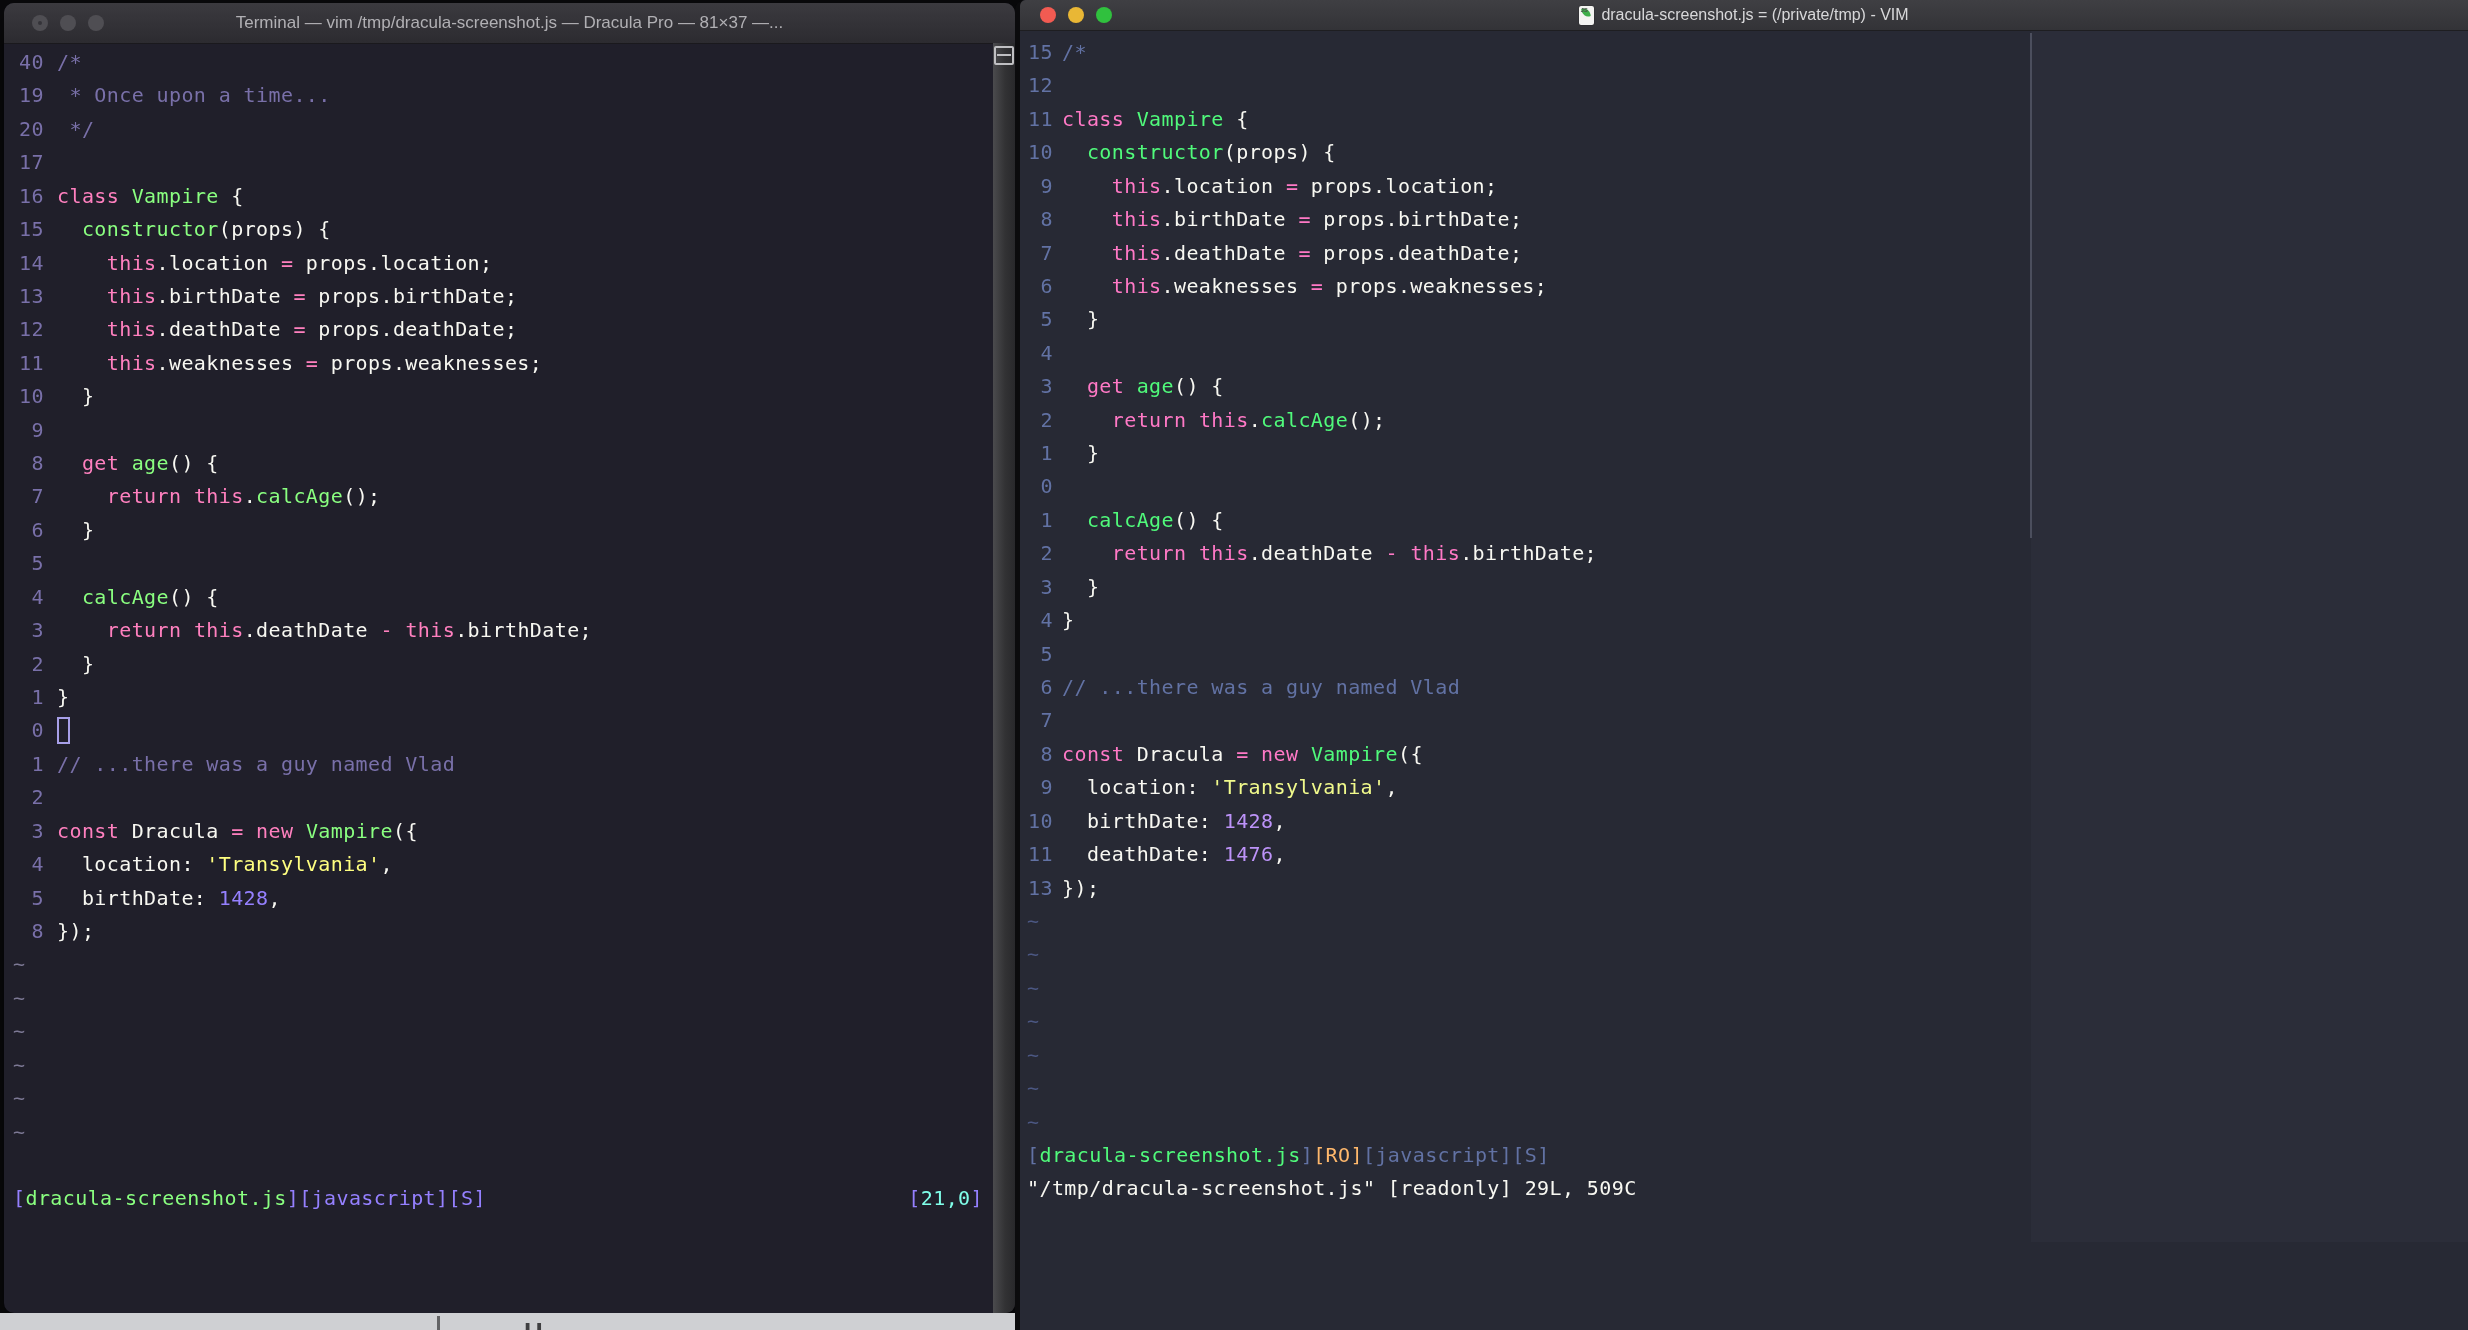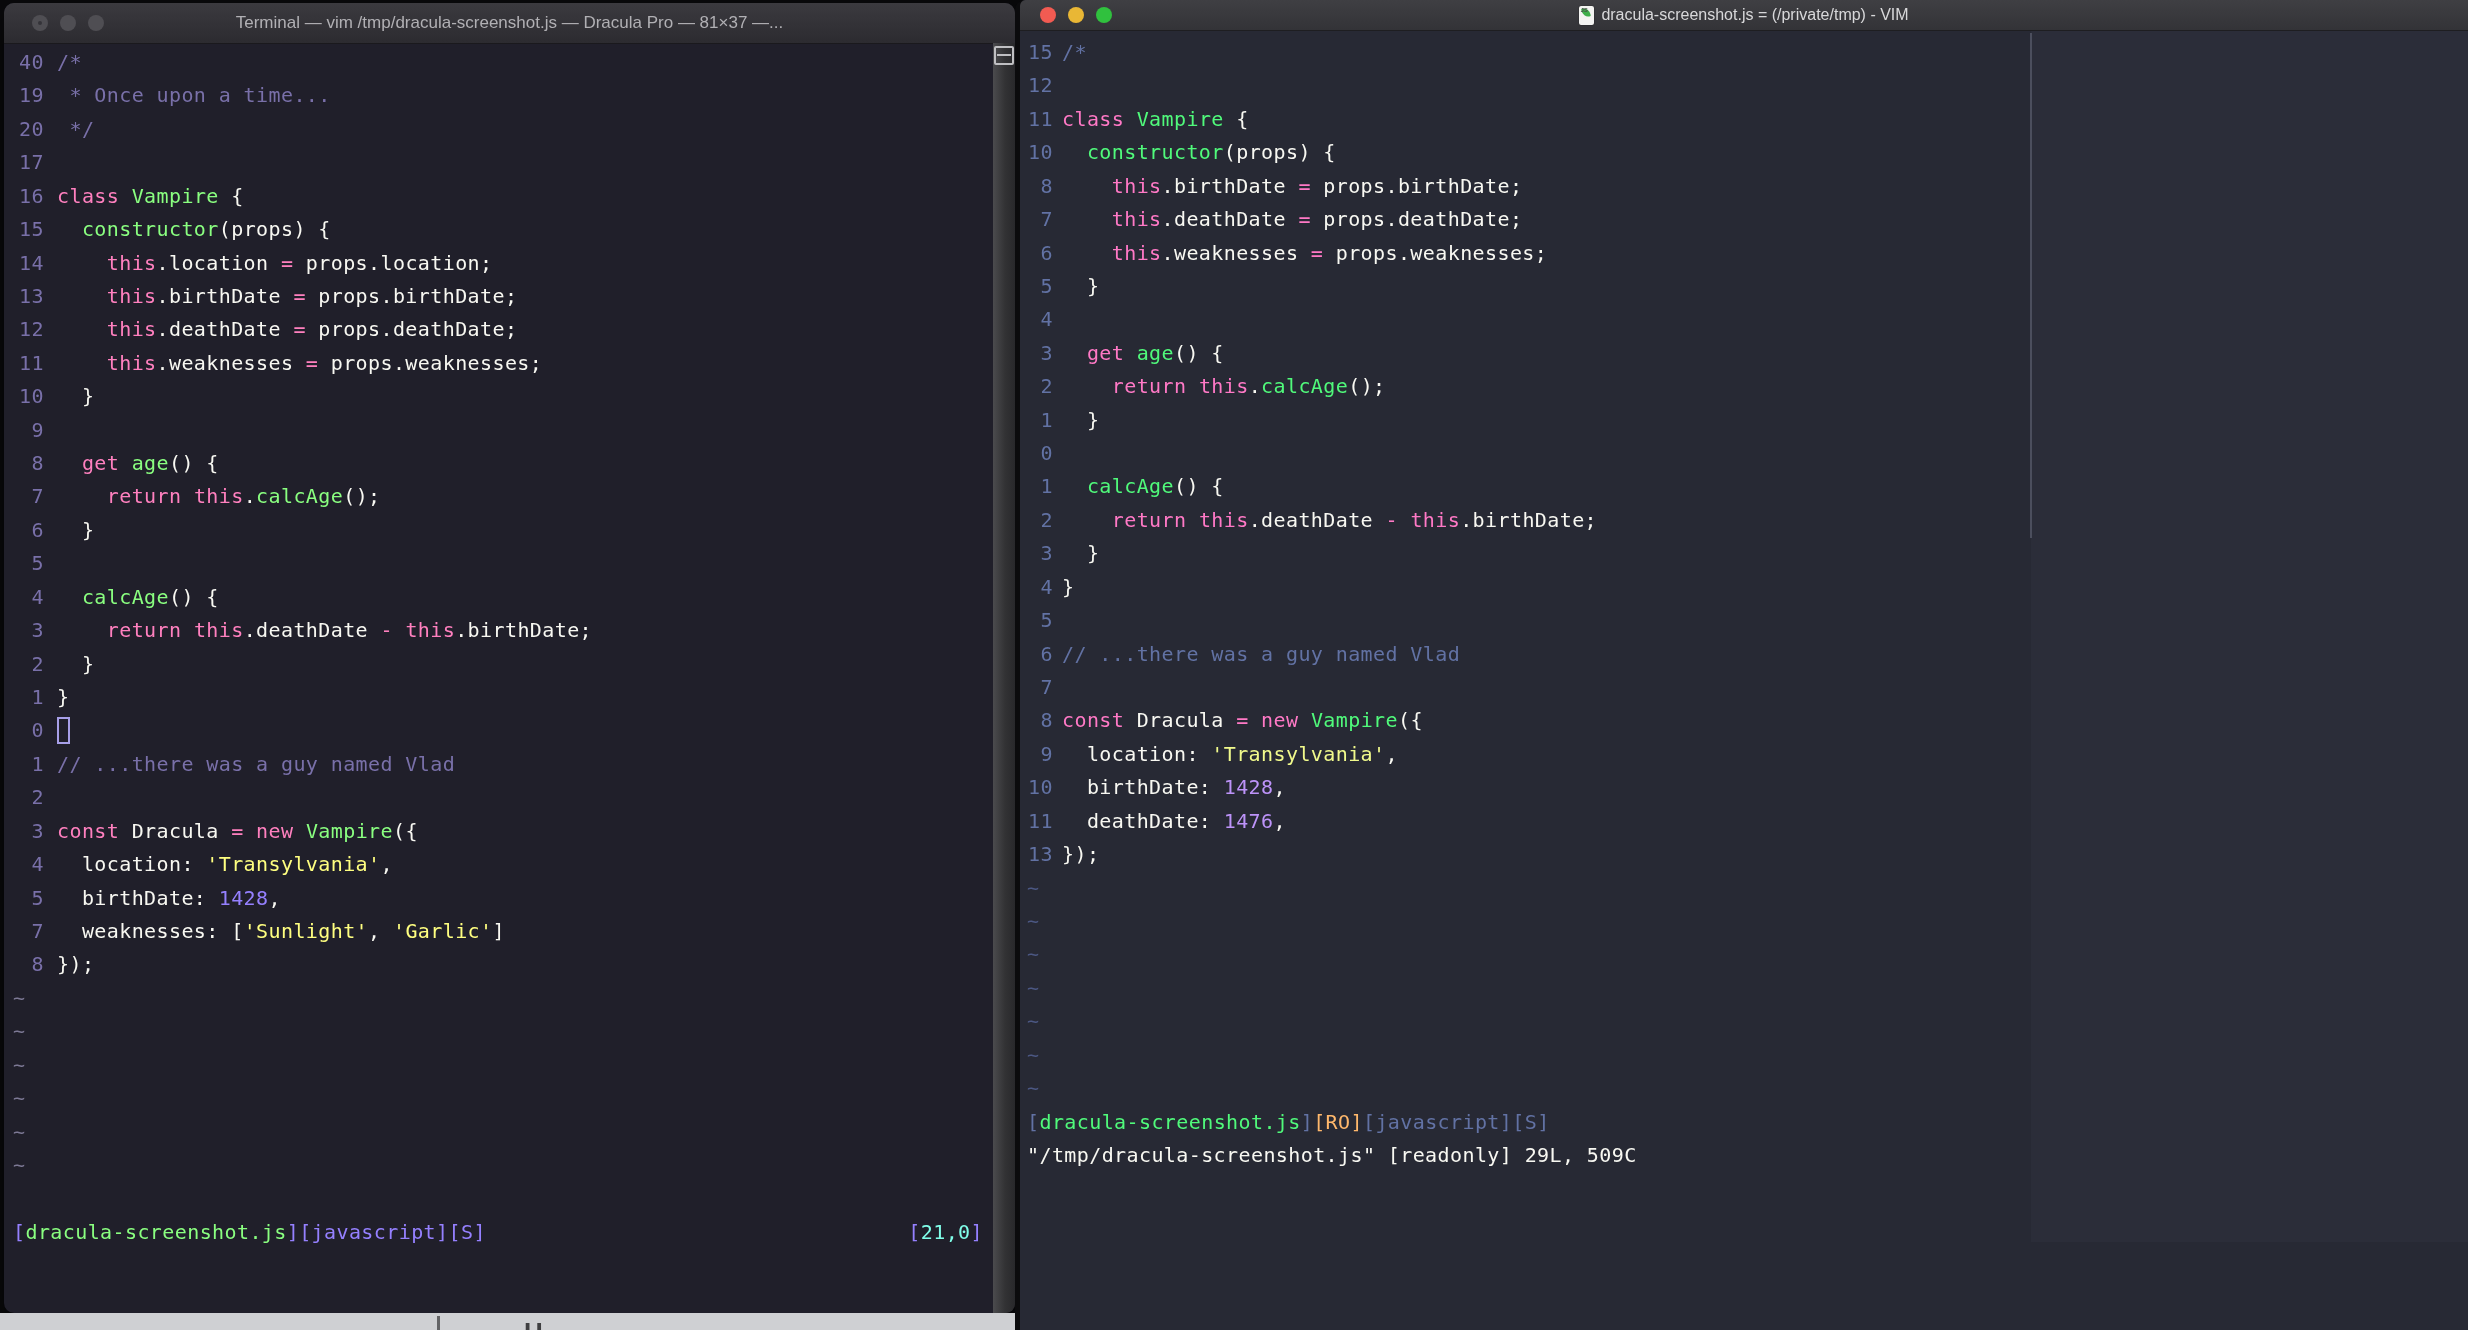--- a/index.html
+++ b/index.html
@@ -127,21 +127,20 @@
       <div class="row"><span class="ln" style="color: rgb(121, 112, 169);">4</span><span class="code"><span style="color: rgb(248, 248, 242);">  </span><span style="color: rgb(138, 255, 128);">calcAge</span><span style="color: rgb(248, 248, 242);">() {</span></span></div>
       <div class="row"><span class="ln" style="color: rgb(121, 112, 169);">3</span><span class="code"><span style="color: rgb(248, 248, 242);">    </span><span style="color: rgb(255, 128, 191);">return</span><span style="color: rgb(248, 248, 242);"> </span><span style="color: rgb(255, 128, 191);">this</span><span style="color: rgb(248, 248, 242);">.deathDate </span><span style="color: rgb(255, 128, 191);">-</span><span style="color: rgb(248, 248, 242);"> </span><span style="color: rgb(255, 128, 191);">this</span><span style="color: rgb(248, 248, 242);">.birthDate;</span></span></div>
       <div class="row"><span class="ln" style="color: rgb(121, 112, 169);">2</span><span class="code"><span style="color: rgb(248, 248, 242);">  }</span></span></div>
       <div class="row"><span class="ln" style="color: rgb(121, 112, 169);">1</span><span class="code"><span style="color: rgb(248, 248, 242);">}</span></span></div>
       <div class="row"><span class="ln" style="color: rgb(121, 112, 169);">0</span><span class="code"><span class="hollow-cursor"></span></span></div>
       <div class="row"><span class="ln" style="color: rgb(121, 112, 169);">1</span><span class="code"><span style="color: rgb(121, 112, 169);">// ...there was a guy named Vlad</span></span></div>
       <div class="row"><span class="ln" style="color: rgb(121, 112, 169);">2</span><span class="code"></span></div>
       <div class="row"><span class="ln" style="color: rgb(121, 112, 169);">3</span><span class="code"><span style="color: rgb(255, 128, 191);">const</span><span style="color: rgb(248, 248, 242);"> Dracula </span><span style="color: rgb(255, 128, 191);">=</span><span style="color: rgb(248, 248, 242);"> </span><span style="color: rgb(255, 128, 191);">new</span><span style="color: rgb(248, 248, 242);"> </span><span style="color: rgb(138, 255, 128);">Vampire</span><span style="color: rgb(248, 248, 242);">({</span></span></div>
       <div class="row"><span class="ln" style="color: rgb(121, 112, 169);">4</span><span class="code"><span style="color: rgb(248, 248, 242);">  location: </span><span style="color: rgb(255, 255, 128);">'Transylvania'</span><span style="color: rgb(248, 248, 242);">,</span></span></div>
       <div class="row"><span class="ln" style="color: rgb(121, 112, 169);">5</span><span class="code"><span style="color: rgb(248, 248, 242);">  birthDate: </span><span style="color: rgb(149, 128, 255);">1428</span><span style="color: rgb(248, 248, 242);">,</span></span></div>
-      <div class="row"><span class="ln" style="color: rgb(121, 112, 169);">7</span><span class="code"><span style="color: rgb(248, 248, 242);">  weaknesses: [</span><span style="color: rgb(255, 255, 128);">'Sunlight'</span><span style="color: rgb(248, 248, 242);">, </span><span style="color: rgb(255, 255, 128);">'Garlic'</span><span style="color: rgb(248, 248, 242);">]</span></span></div>
       <div class="row"><span class="ln" style="color: rgb(121, 112, 169);">8</span><span class="code"><span style="color: rgb(248, 248, 242);">});</span></span></div>
       <div class="row tilde" style="color: rgb(125, 121, 149);">~</div>
       <div class="row tilde" style="color: rgb(125, 121, 149);">~</div>
       <div class="row tilde" style="color: rgb(125, 121, 149);">~</div>
       <div class="row tilde" style="color: rgb(125, 121, 149);">~</div>
       <div class="row tilde" style="color: rgb(125, 121, 149);">~</div>
       <div class="row tilde" style="color: rgb(125, 121, 149);">~</div>
       <div class="row"></div>
       <div class="row status-row"><span><span style="color: rgb(149, 128, 255);">[</span><span style="color: rgb(138, 255, 128);">dracula-screenshot.js</span><span style="color: rgb(149, 128, 255);">][</span><span style="color: rgb(149, 128, 255);">javascript</span><span style="color: rgb(149, 128, 255);">][</span><span style="color: rgb(149, 128, 255);">S</span><span style="color: rgb(149, 128, 255);">]</span></span><span><span style="color: rgb(149, 128, 255);">[</span><span style="color: rgb(128, 255, 234);">21,0</span><span style="color: rgb(149, 128, 255);">]</span></span></div>
     </div>
@@ -149,20 +148,21 @@
     <span class="split-btn"></span>
   </div>
 </section>
 
 <section class="window win-right">
   <div class="vim-body rbody" id="right-body">
       <div class="row"><span class="ln" style="color: rgb(98, 114, 164);">15</span><span class="code"><span style="color: rgb(98, 114, 164);">/*</span></span></div>
       <div class="row"><span class="ln" style="color: rgb(98, 114, 164);">12</span><span class="code"></span></div>
       <div class="row"><span class="ln" style="color: rgb(98, 114, 164);">11</span><span class="code"><span style="color: rgb(255, 121, 198);">class</span><span style="color: rgb(248, 248, 242);"> </span><span style="color: rgb(80, 250, 123);">Vampire</span><span style="color: rgb(248, 248, 242);"> {</span></span></div>
       <div class="row"><span class="ln" style="color: rgb(98, 114, 164);">10</span><span class="code"><span style="color: rgb(248, 248, 242);">  </span><span style="color: rgb(80, 250, 123);">constructor</span><span style="color: rgb(248, 248, 242);">(props) {</span></span></div>
+      <div class="row"><span class="ln" style="color: rgb(98, 114, 164);">9</span><span class="code"><span style="color: rgb(248, 248, 242);">    </span><span style="color: rgb(255, 121, 198);">this</span><span style="color: rgb(248, 248, 242);">.location </span><span style="color: rgb(255, 121, 198);">=</span><span style="color: rgb(248, 248, 242);"> props.location;</span></span></div>
       <div class="row"><span class="ln" style="color: rgb(98, 114, 164);">8</span><span class="code"><span style="color: rgb(248, 248, 242);">    </span><span style="color: rgb(255, 121, 198);">this</span><span style="color: rgb(248, 248, 242);">.birthDate </span><span style="color: rgb(255, 121, 198);">=</span><span style="color: rgb(248, 248, 242);"> props.birthDate;</span></span></div>
       <div class="row"><span class="ln" style="color: rgb(98, 114, 164);">7</span><span class="code"><span style="color: rgb(248, 248, 242);">    </span><span style="color: rgb(255, 121, 198);">this</span><span style="color: rgb(248, 248, 242);">.deathDate </span><span style="color: rgb(255, 121, 198);">=</span><span style="color: rgb(248, 248, 242);"> props.deathDate;</span></span></div>
       <div class="row"><span class="ln" style="color: rgb(98, 114, 164);">6</span><span class="code"><span style="color: rgb(248, 248, 242);">    </span><span style="color: rgb(255, 121, 198);">this</span><span style="color: rgb(248, 248, 242);">.weaknesses </span><span style="color: rgb(255, 121, 198);">=</span><span style="color: rgb(248, 248, 242);"> props.weaknesses;</span></span></div>
       <div class="row"><span class="ln" style="color: rgb(98, 114, 164);">5</span><span class="code"><span style="color: rgb(248, 248, 242);">  }</span></span></div>
       <div class="row"><span class="ln" style="color: rgb(98, 114, 164);">4</span><span class="code"></span></div>
       <div class="row"><span class="ln" style="color: rgb(98, 114, 164);">3</span><span class="code"><span style="color: rgb(248, 248, 242);">  </span><span style="color: rgb(255, 121, 198);">get</span><span style="color: rgb(248, 248, 242);"> </span><span style="color: rgb(80, 250, 123);">age</span><span style="color: rgb(248, 248, 242);">() {</span></span></div>
       <div class="row"><span class="ln" style="color: rgb(98, 114, 164);">2</span><span class="code"><span style="color: rgb(248, 248, 242);">    </span><span style="color: rgb(255, 121, 198);">return</span><span style="color: rgb(248, 248, 242);"> </span><span style="color: rgb(255, 121, 198);">this</span><span style="color: rgb(248, 248, 242);">.</span><span style="color: rgb(80, 250, 123);">calcAge</span><span style="color: rgb(248, 248, 242);">();</span></span></div>
       <div class="row"><span class="ln" style="color: rgb(98, 114, 164);">1</span><span class="code"><span style="color: rgb(248, 248, 242);">  }</span></span></div>
       <div class="row"><span class="ln" style="color: rgb(98, 114, 164);">0</span><span class="code"></span></div>
       <div class="row"><span class="ln" style="color: rgb(98, 114, 164);">1</span><span class="code"><span style="color: rgb(248, 248, 242);">  </span><span style="color: rgb(80, 250, 123);">calcAge</span><span style="color: rgb(248, 248, 242);">() {</span></span></div>

